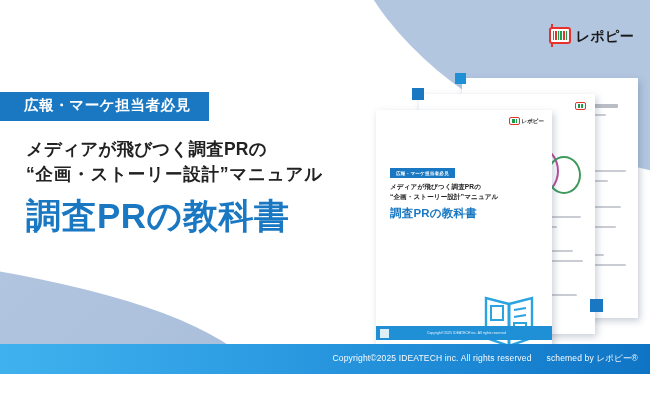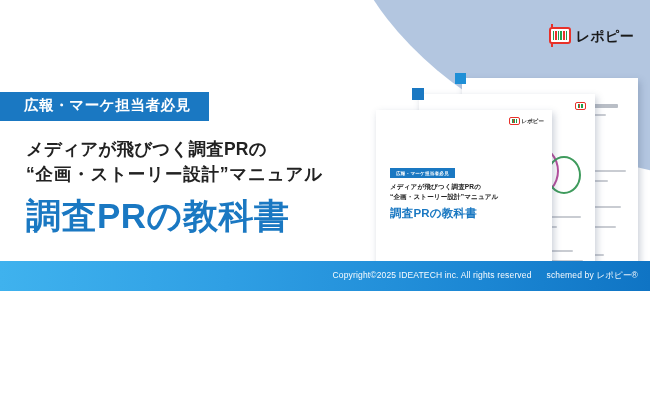--- a/index.html
+++ b/index.html
@@ -4,21 +4,21 @@
 <style>
   * { box-sizing: border-box; margin: 0; padding: 0; }
   html, body {
     width: 650px; height: 415px;
     overflow: hidden;
     background: #ffffff;
     font-family: "Liberation Sans", "DejaVu Sans", sans-serif;
   }
   #stage {
     position: relative;
-    width: 650px; height: 291px;
+    width: 650px; height: 374px;
     background: #ffffff;
     overflow: hidden;
   }
   .bg-circle-top2 {
     position: absolute;
     left: 333px; top: -130px;
     width: 460px; height: 316px;
     background: #b3c6e0;
     border-bottom-left-radius: 100% 100%;
   }

